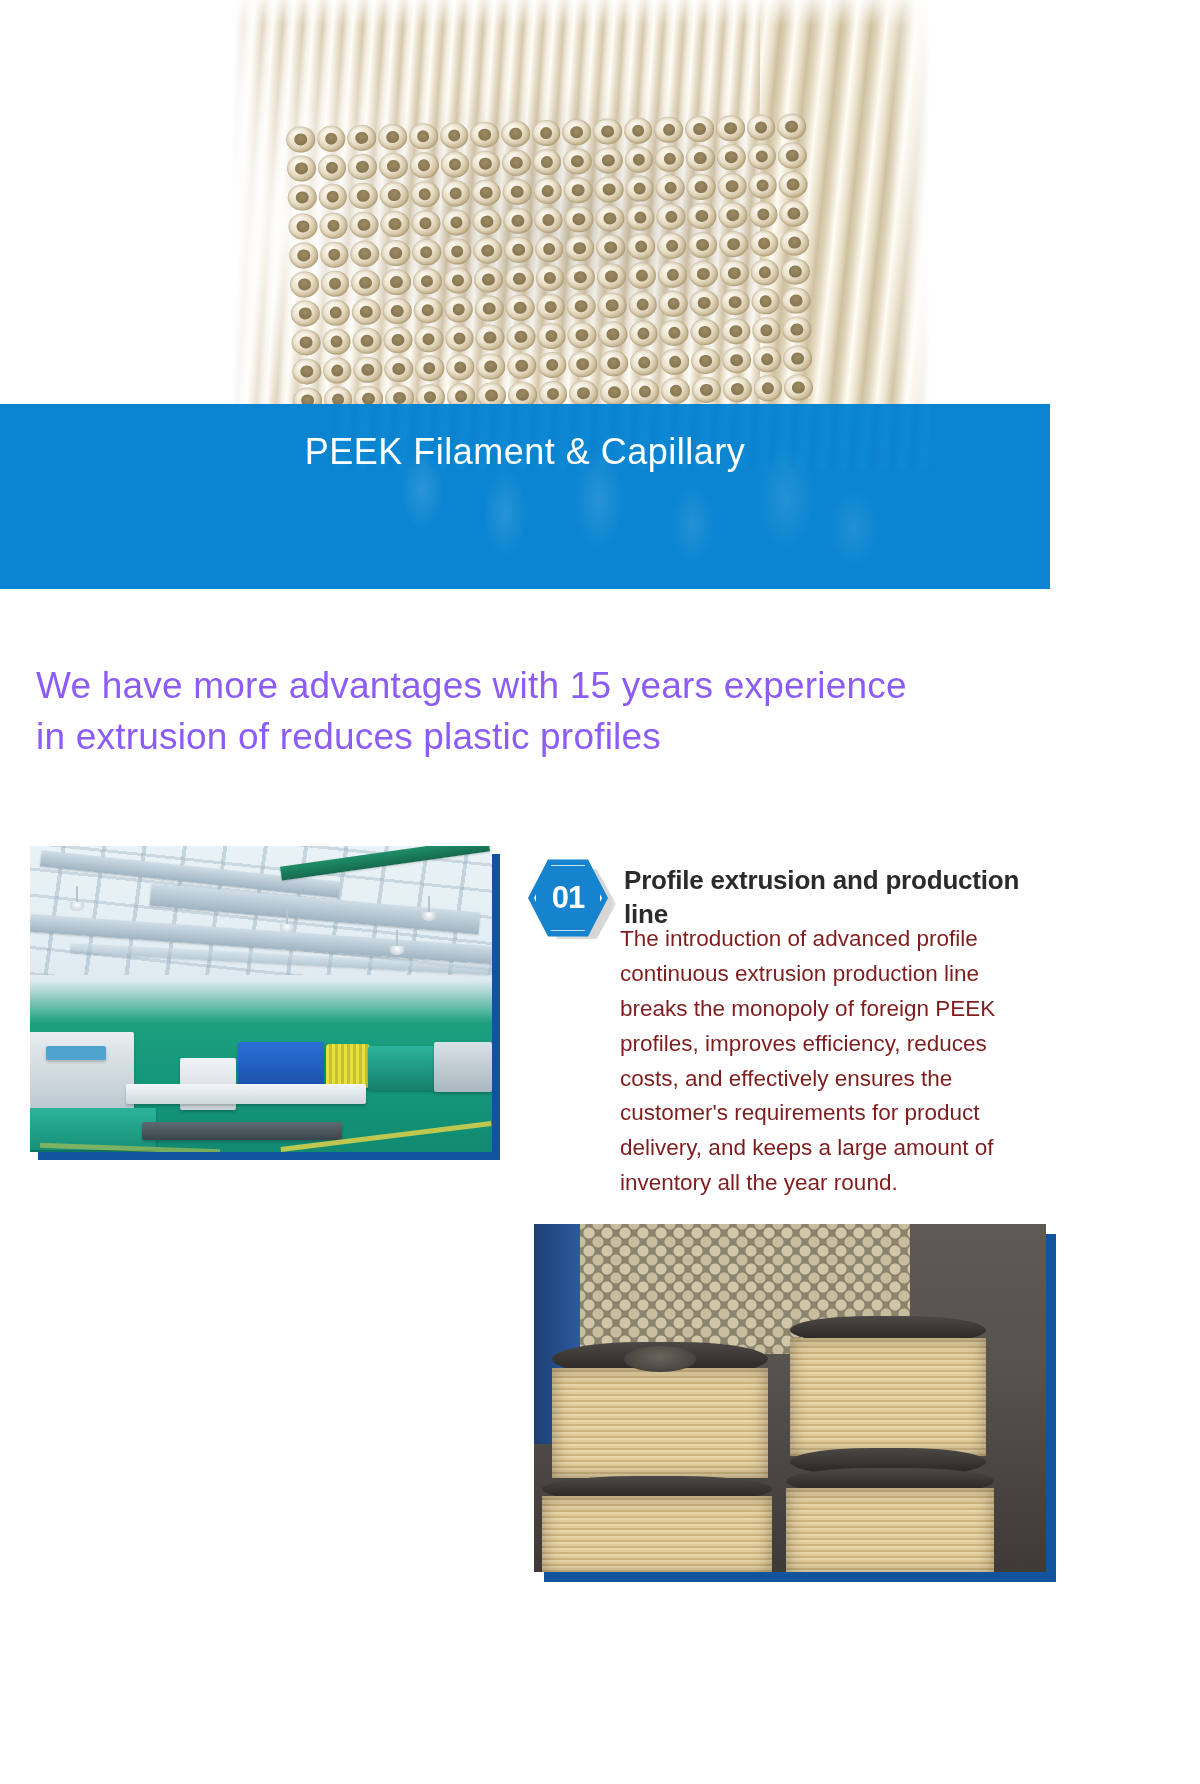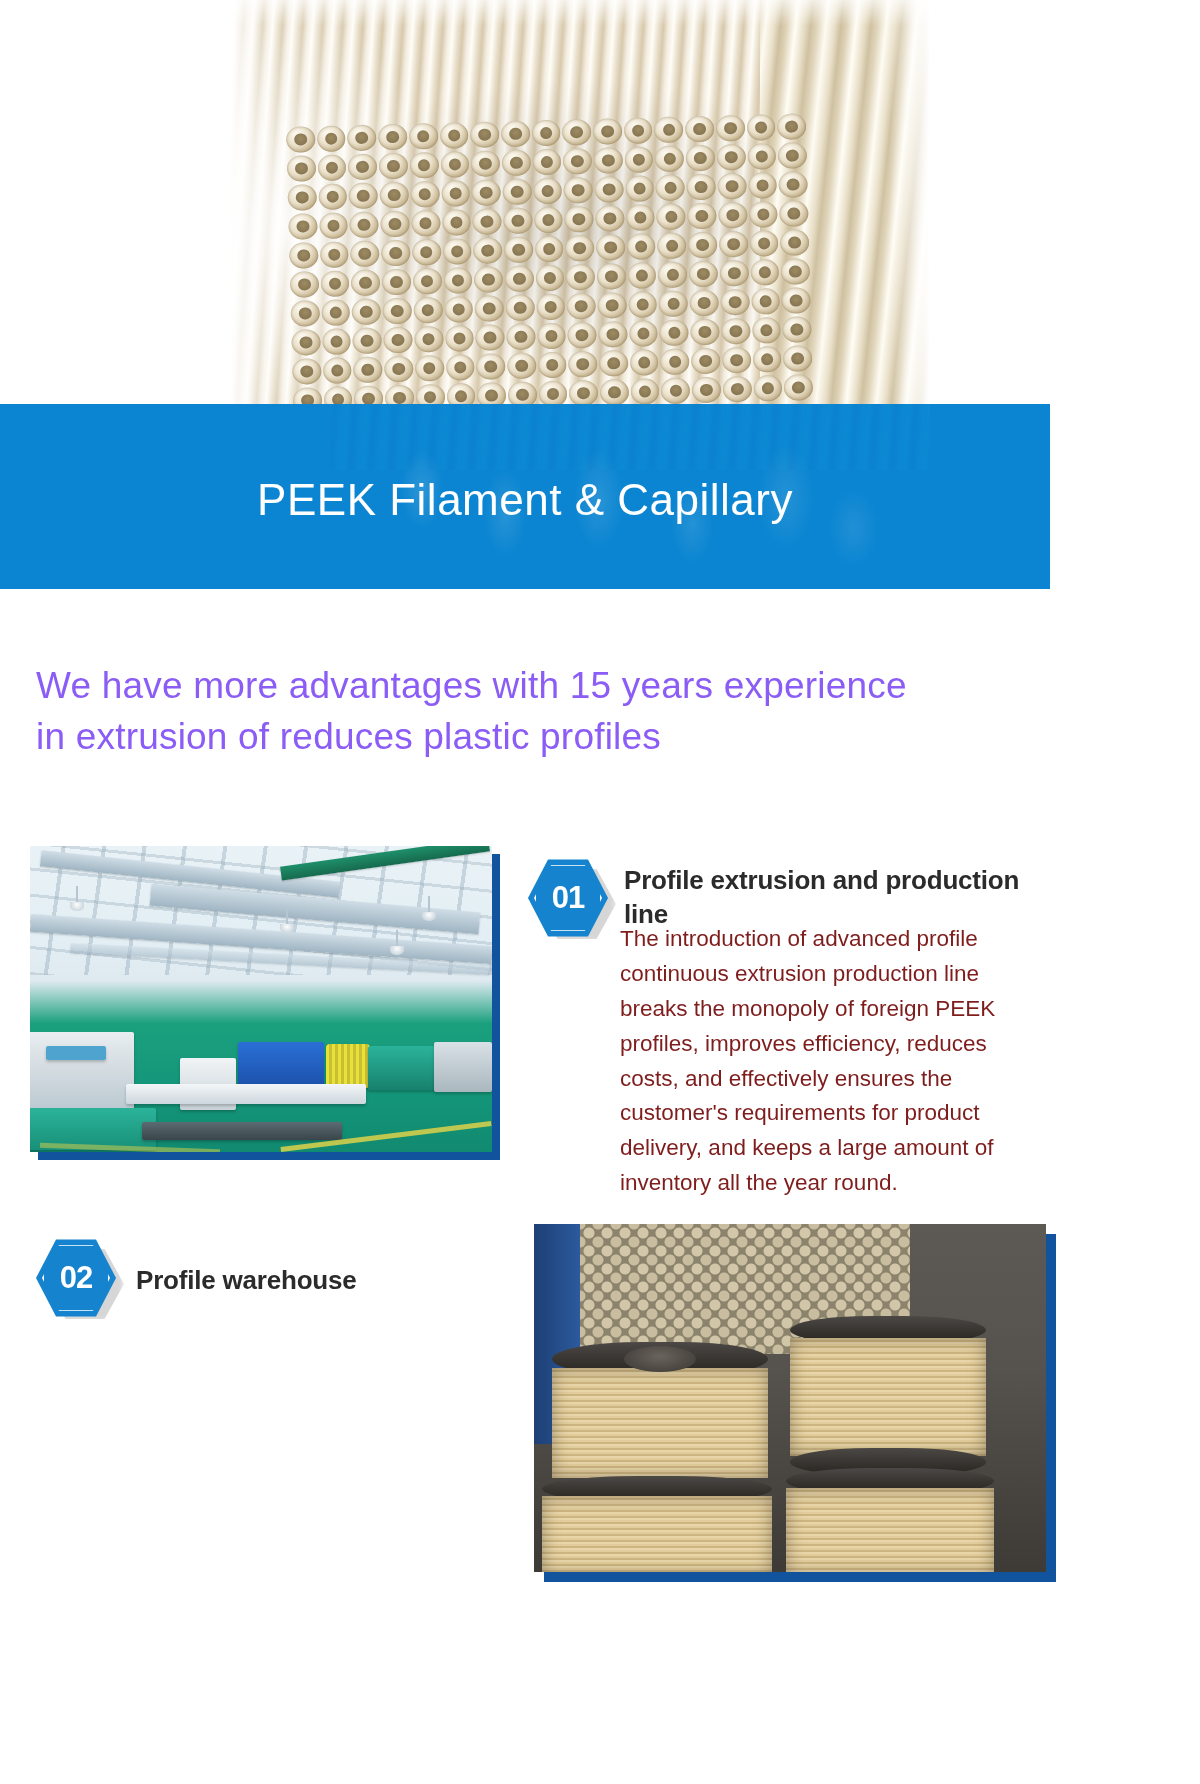--- a/index.html
+++ b/index.html
@@ -143,26 +143,25 @@
       radial-gradient(ellipse 6% 30% at 62% 58%, rgba(255,255,255,.35), rgba(255,255,255,0) 70%),
       radial-gradient(ellipse 8% 40% at 80% 44%, rgba(255,255,255,.35), rgba(255,255,255,0) 70%),
       radial-gradient(ellipse 7% 30% at 93% 60%, rgba(255,255,255,.3), rgba(255,255,255,0) 70%);
   }
   .banner-title {
     position: absolute;
     left: 0; right: 0;
     top: 30px;
     text-align: center;
     color: #ffffff;
-    font-size: 44px;
+    font-size: 36px;
     font-weight: 400;
     letter-spacing: .5px;
     line-height: 1;
     z-index: 2;
-    margin-top: 44px;
   }
   .banner-sub {
     position: absolute;
     left: 0; right: 0;
     top: 113px;
     text-align: center;
     color: #ffffff;
     font-size: 30px;
     font-weight: 400;
     line-height: 1.2;
@@ -631,29 +630,20 @@
       <div class="hex-shadow"></div>
       <div class="hex-outer"></div>
       <div class="hex-inner"></div>
       <div class="hex-num">01</div>
     </div>
     <div class="block-title">Profile extrusion and production line</div>
   </div>
 
   <div class="block01-body">The introduction of advanced profile continuous extrusion production line breaks the monopoly of foreign PEEK profiles, improves efficiency, reduces costs, and effectively ensures the customer's requirements for product delivery, and keeps a large amount of inventory all the year round.</div>
 
-  <div class="block02-head">
-    <div class="badge-wrap">
-      <div class="hex-shadow"></div>
-      <div class="hex-outer"></div>
-      <div class="hex-inner"></div>
-      <div class="hex-num">02</div>
-    </div>
-    <div class="block-title">Profile warehouse</div>
-  </div>
 
 
   <div class="block02-photo">
     <div class="frame-shadow"></div>
     <div class="photo2">
       <div class="warehouse-bg"></div>
       <div class="rod-wall"></div>
       <div class="blue-post"></div>
 
       <div class="spool" style="left:18px; top:118px; width:216px; height:150px;">

